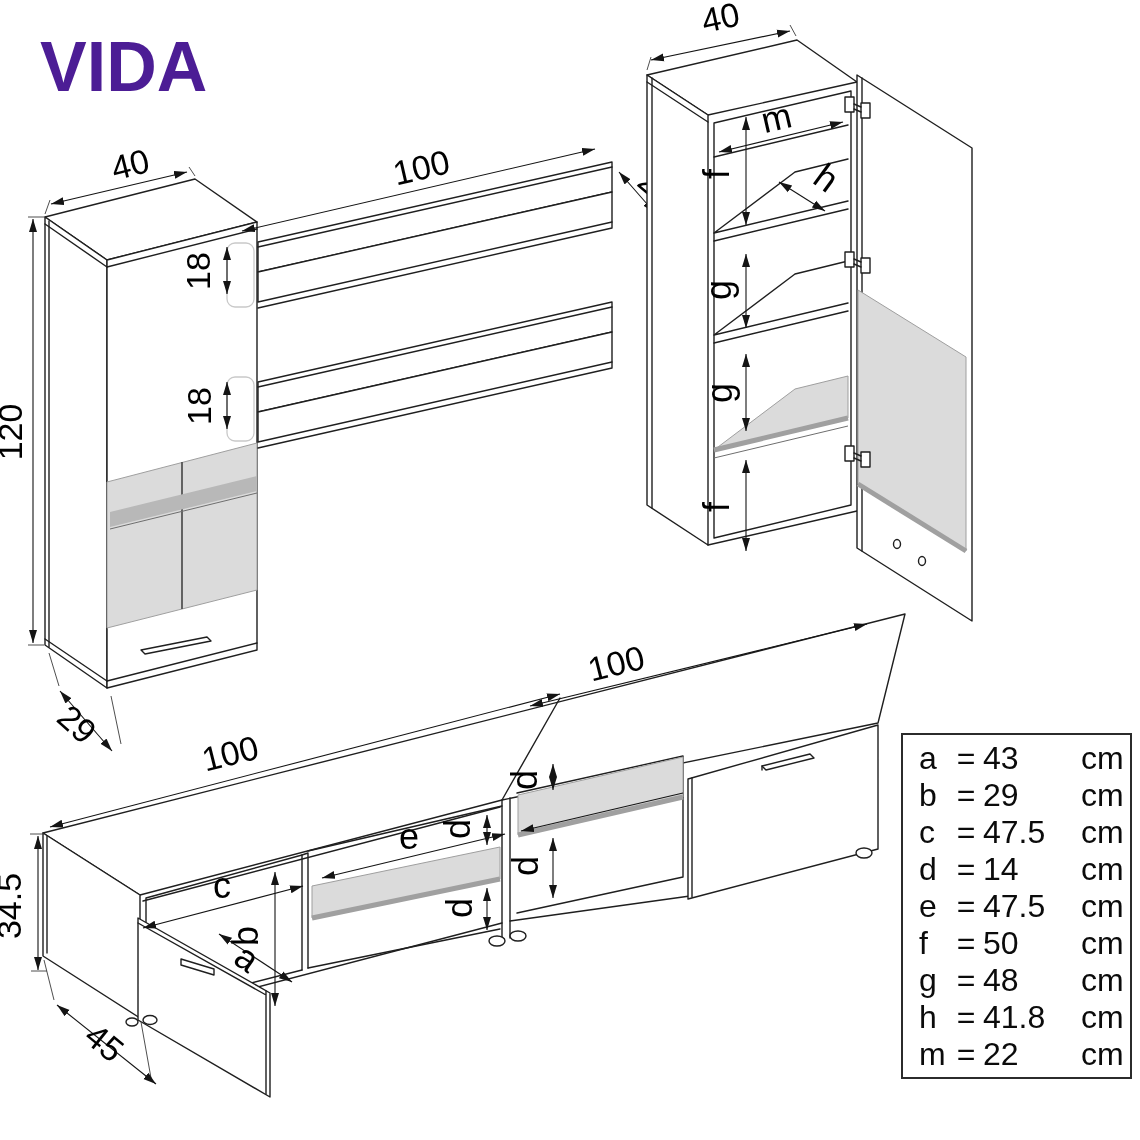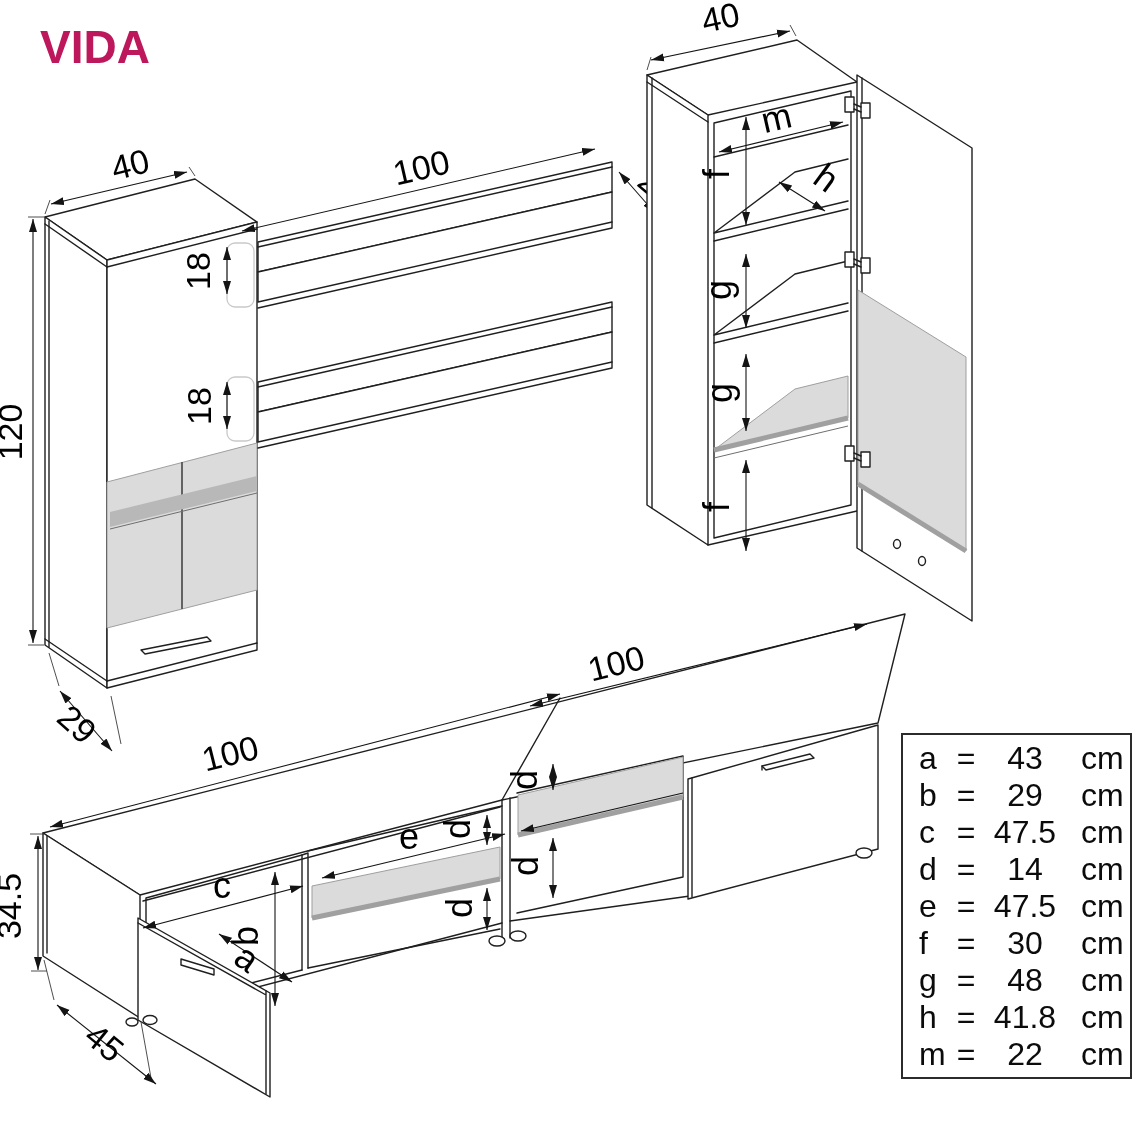--- a/index.html
+++ b/index.html
@@ -11,30 +11,30 @@
   .thin{stroke-width:1;stroke:#6e6e6e;}
   .glass{fill:#dbdbdb;stroke:#9f9f9f;stroke-width:1;}
   .band{fill:#b8b8b8;stroke:none;}
   .gedge{fill:none;stroke:#a0a0a0;stroke-width:5;}
   .dim{fill:none;stroke:#141414;stroke-width:1.1;}
   .ext{fill:none;stroke:#3a3a3a;stroke-width:0.9;}
   .ghost{fill:none;stroke:#c9c9c9;stroke-width:1.3;}
   .mull{fill:none;stroke:#555;stroke-width:1.8;}
   .lbl{font-family:"Liberation Sans",sans-serif;font-size:34px;fill:#000;text-anchor:middle;}
   .lbl-letter{font-size:36px;}
-  .title{position:absolute;left:40px;top:20px;font-family:"Liberation Sans",sans-serif;
-         font-weight:800;font-size:46px;color:#be185d;letter-spacing:0px;}
+  .title{position:absolute;left:40px;top:27px;font-family:"Liberation Sans",sans-serif;
+         font-weight:800;font-size:70px;color:#4c1d95;letter-spacing:0px;}
   .dim-table{position:absolute;left:901px;top:733px;width:231px;height:346px;
              border:2px solid #2b2b2b;background:#fff;box-sizing:border-box;
              display:grid;grid-template-rows:repeat(9,1fr);padding:5px 0;
              font-size:32px;color:#0b0b0b;}
   .row{display:grid;grid-template-columns:46px 34px 84px 60px;align-items:center;}
   .sym{padding-left:16px;}
   .eq{text-align:center;}
-  .val{text-align:center;}
+  .val{text-align:left;}
   .unit{padding-left:14px;}
 </style>
 </head>
 <body>
 
 <div id="canvas">
 
   <svg id="drawing" width="1140" height="1140" viewBox="0 0 1140 1140">
     <defs>
       <marker id="mA" markerUnits="userSpaceOnUse" markerWidth="14" markerHeight="10" refX="13" refY="4.5" orient="auto-start-reverse">
@@ -273,21 +273,21 @@
     </div>
     <div class="row">
       <span class="sym">e</span>
       <span class="eq">=</span>
       <span class="val">47.5</span>
       <span class="unit">cm</span>
     </div>
     <div class="row">
       <span class="sym">f</span>
       <span class="eq">=</span>
-      <span class="val">30</span>
+      <span class="val">50</span>
       <span class="unit">cm</span>
     </div>
     <div class="row">
       <span class="sym">g</span>
       <span class="eq">=</span>
       <span class="val">48</span>
       <span class="unit">cm</span>
     </div>
     <div class="row">
       <span class="sym">h</span>

